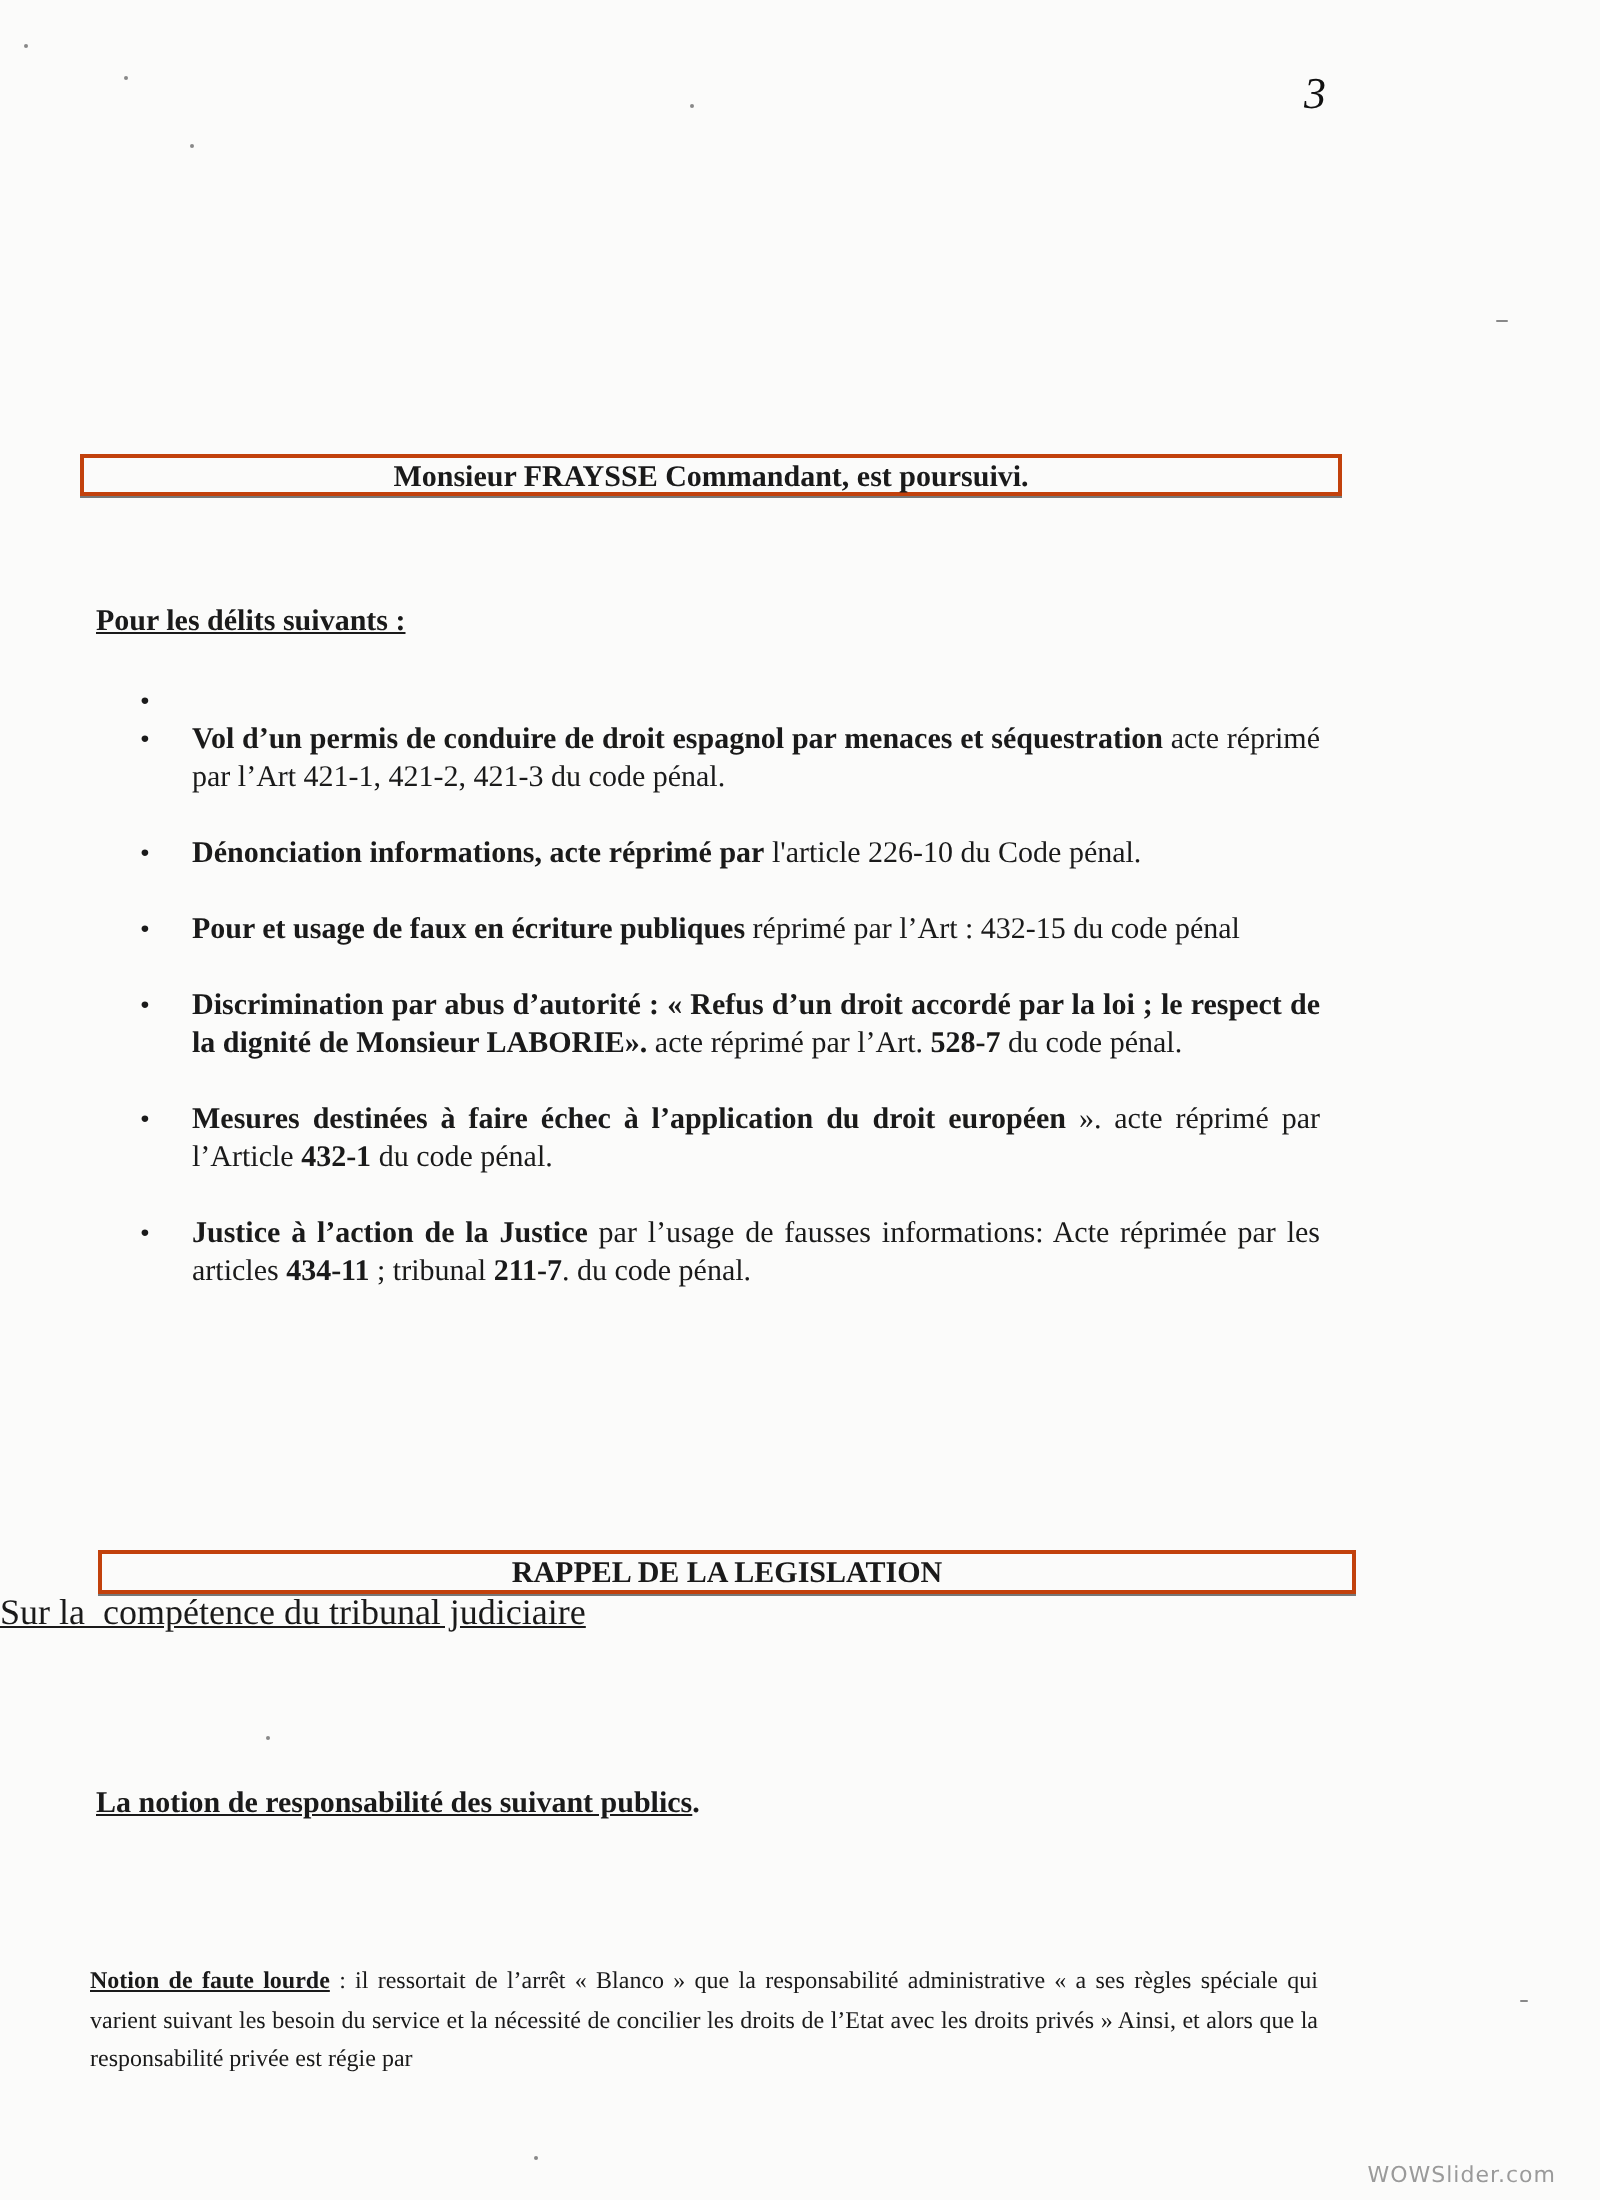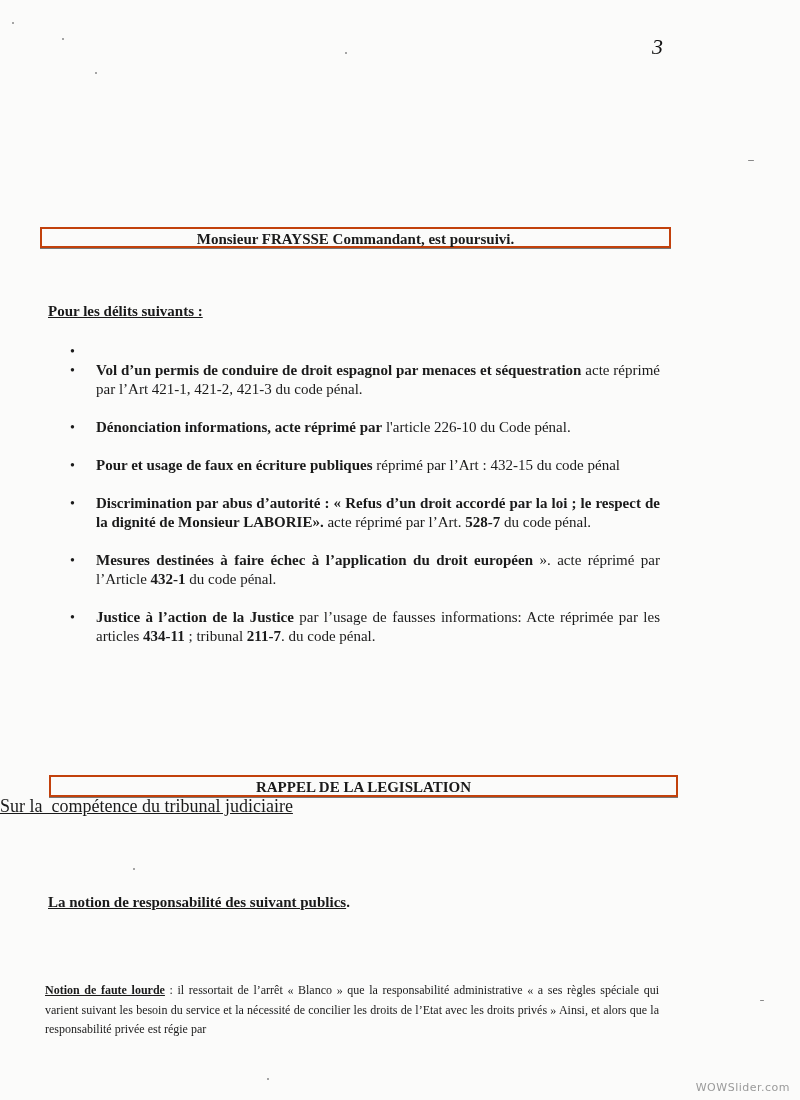--- a/index.html
+++ b/index.html
@@ -29,21 +29,21 @@
     text-align:justify; margin-bottom:19px;
   }
   ul.delits li .bullet {
     position:absolute; left:0; top:0; font-size:14px;
   }
   .b { font-weight:bold; }
   .h-comp { left:0; width:716px; top:796px; text-align:left; font-size:18px; }
   .h-notion { left:48px; top:894px; font-size:15px; font-weight:bold; }
   .para { left:45px; top:952px; width:614px; font-size:12px; line-height:19.5px; text-align:justify;margin-top:29px; }
   .watermark {
-    right:10px; bottom:6px; font-family:"DejaVu Sans", sans-serif;
+    right:22px; bottom:6px; font-family:"DejaVu Sans", sans-serif;
     font-size:11px; color:#9a9a9a; letter-spacing:0.5px;margin-top:32px;
   }
   .speck { position:absolute; width:2px; height:2px; background:#888; border-radius:1px; }
 </style>
 </head>
 <body>
 
 <div class="abs page-num">3</div>
 
 <div class="abs boxed box1">Monsieur FRAYSSE Commandant, est poursuivi.</div>

